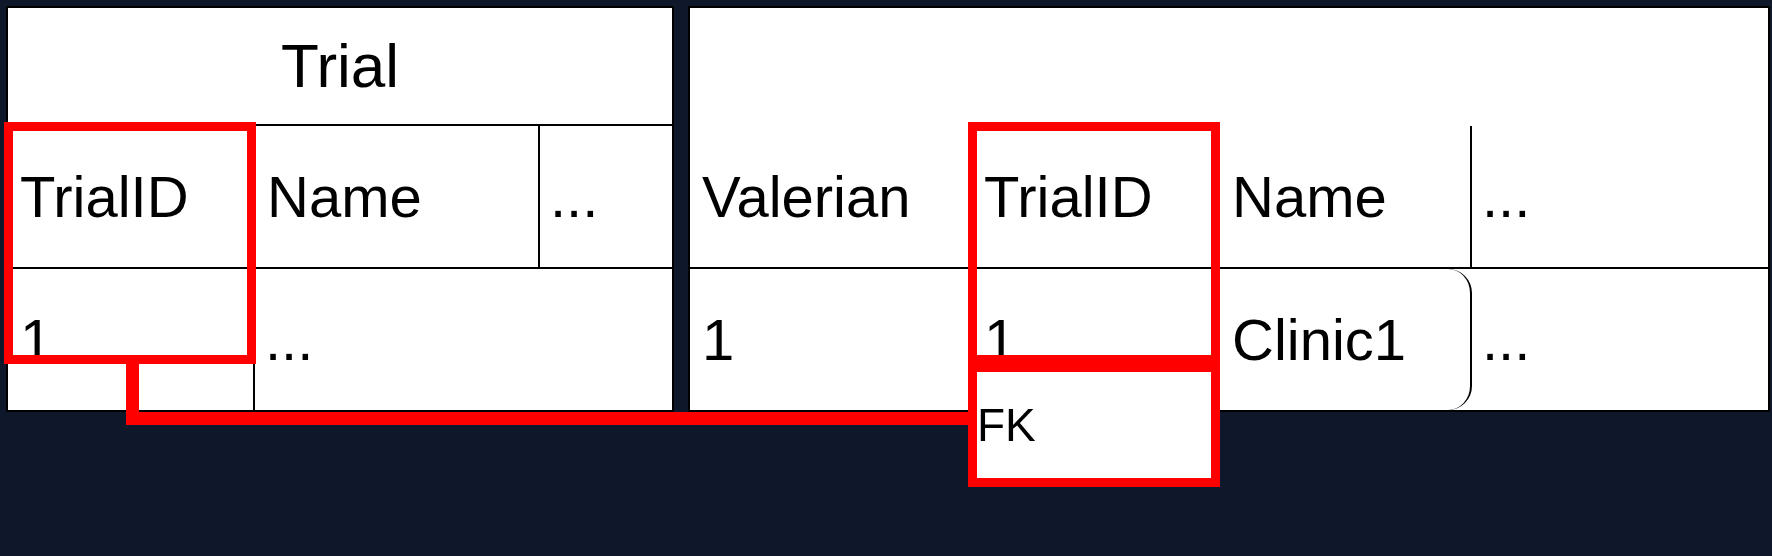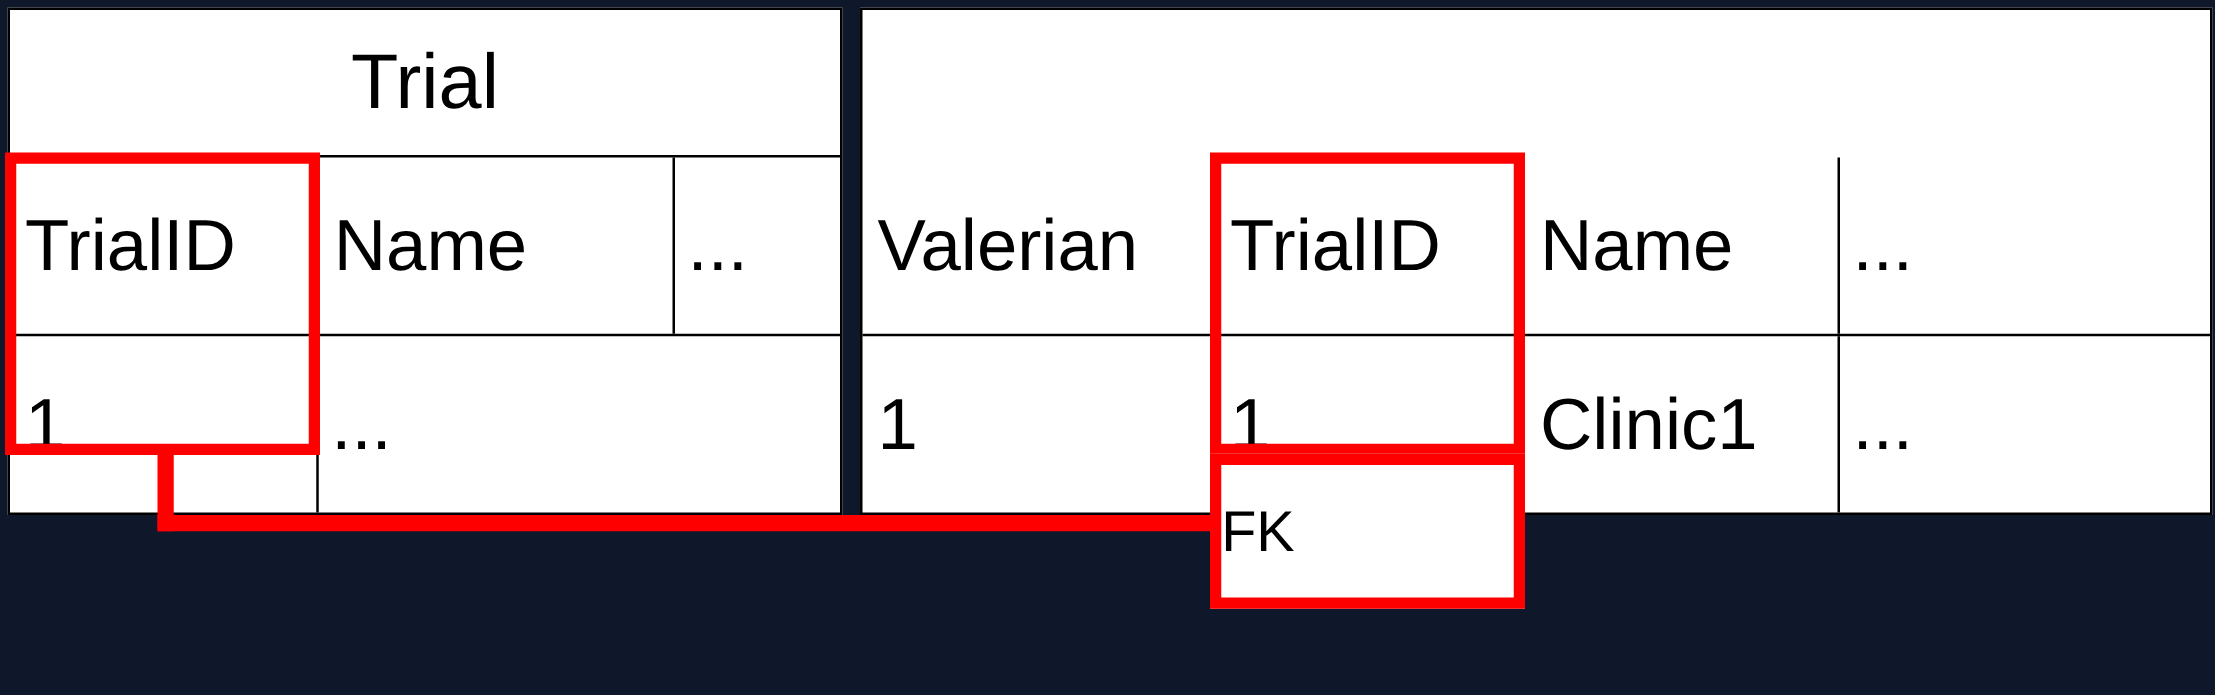--- a/index.html
+++ b/index.html
@@ -137,21 +137,21 @@
     <div class="grid">
       <div class="row hdr">
         <div class="cell" style="width:282px;">Valerian</div>
         <div class="cell" style="width:248px;">TrialID</div>
         <div class="cell" style="width:252px;">Name</div>
         <div class="cell dots" style="flex:1 1 auto;">...</div>
       </div>
       <div class="row">
         <div class="cell" style="width:282px;">1</div>
         <div class="cell" style="width:248px;">1</div>
-        <div class="cell" style="width:252px;">Clinic1</div>
+        <div class="cell" style="width:252px;border-radius:24px;">Clinic1</div>
         <div class="cell dots" style="flex:1 1 auto;">...</div>
       </div>
     </div>
   </div>
 
   <div class="conn" style="left:126px; top:363px; width:13px; height:62px;"></div>
 
   <div class="conn" style="left:126px; top:412px; width:853px; height:13px;"></div>
 
   <div class="hl" style="left:4px; top:122px; width:252px; height:242px;"></div>

